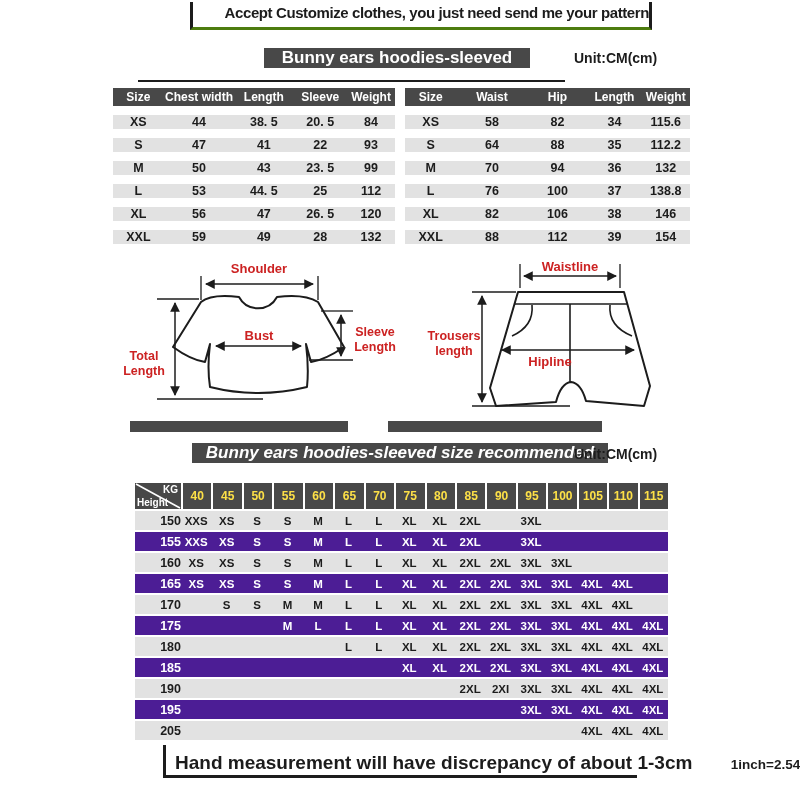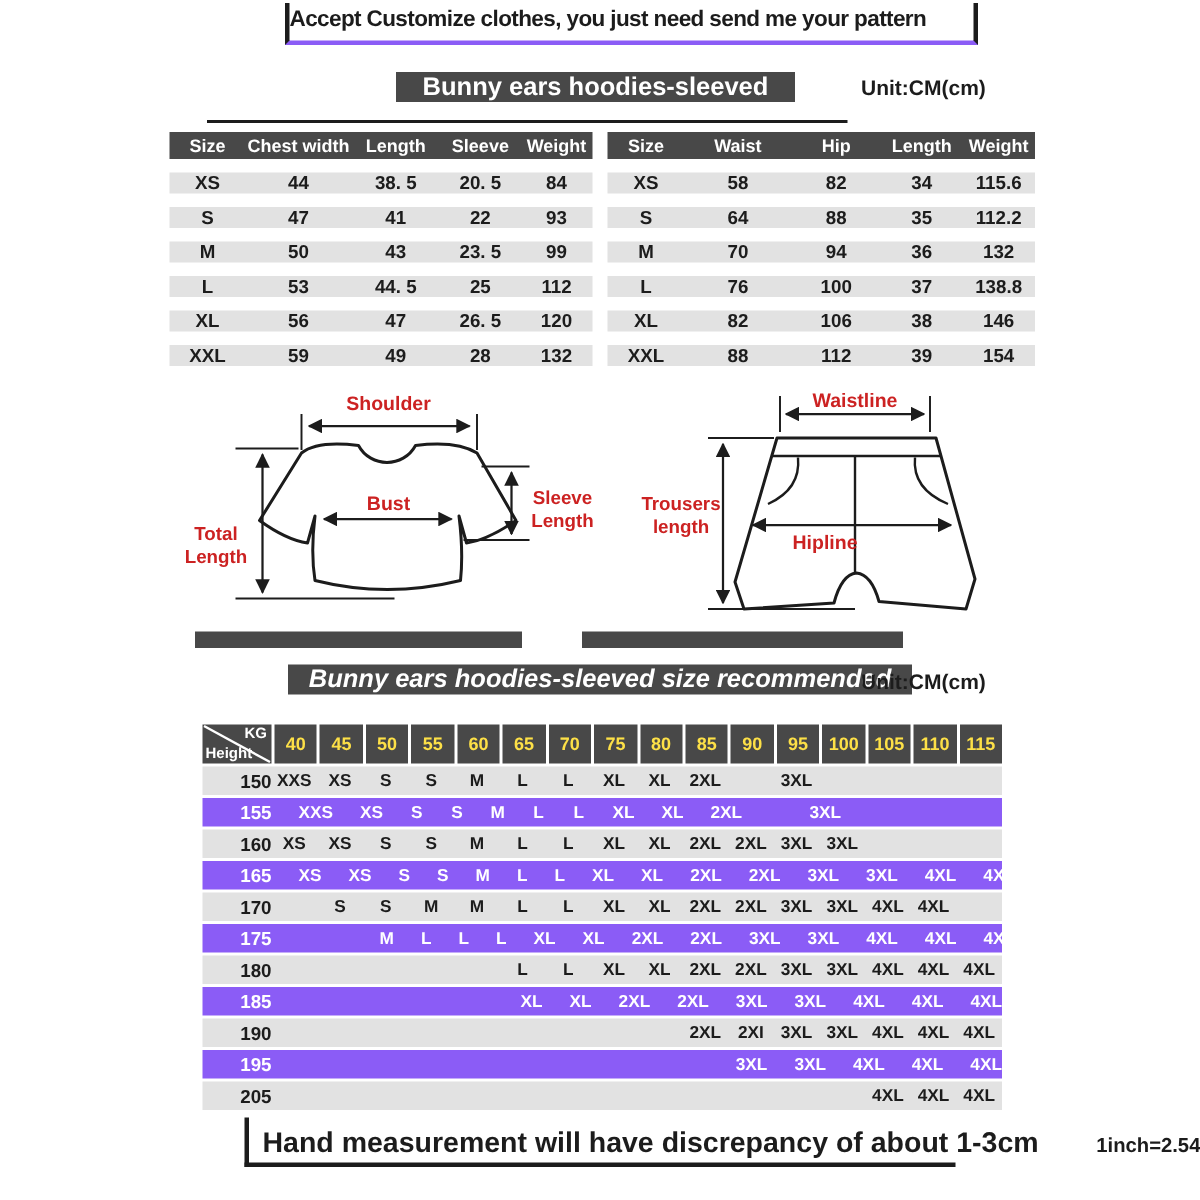--- a/index.html
+++ b/index.html
@@ -6,22 +6,22 @@
   body{
     width:800px;height:800px;background:#ffffff;position:relative;
     font-family:"Liberation Sans",sans-serif;font-weight:bold;color:#1c1c1c;
     overflow:hidden;
   }
   .abs{position:absolute;}
 
   
   .notice{
     left:190px;top:2px;width:456px;
-    border-left:3px solid #1c1c1c;border-right:3px solid #1c1c1c;border-bottom:3px solid #8b5cf6;
-    text-align:left;padding:1px 0 5px 0;
+    border-left:3px solid #1c1c1c;border-right:3px solid #1c1c1c;border-bottom:3px solid #4d7c0f;
+    text-align:right;padding:1px 0 5px 0;
   }
   .notice div{font-size:15px;line-height:19px;letter-spacing:-0.4px;white-space:nowrap;}
 
   
   .badge{background:#484848;color:#ffffff;text-align:center;font-size:17px;}
   .badge1{left:264px;top:48px;width:266px;height:20px;line-height:20px;}
   .badge2{left:192px;top:443px;width:416px;height:20px;line-height:20px;font-style:italic;}
   .unit{font-size:14px;}
   .unit1{left:574px;top:50px;}
   .unit2{left:574px;top:446px;}
@@ -47,21 +47,21 @@
   .bar-r{left:388px;width:214px;}
 
   
   .schart{left:135px;top:483px;width:533px;}
   .sc-head{display:flex;gap:2px;height:26px;margin-bottom:2px;}
   .sc-corner{width:46px;position:relative;background:#484848;color:#fff;flex:none;}
   .sc-corner .kg{position:absolute;top:1px;right:3px;font-size:10px;}
   .sc-corner .hgt{position:absolute;bottom:1px;left:2px;font-size:10px;}
   .sc-h{flex:1;background:#484848;color:#fde047;display:flex;align-items:center;justify-content:center;font-size:12px;}
   .sc-row{display:flex;height:19px;margin-bottom:2px;align-items:center;background:#e2e2e2;font-size:11.5px;}
-  .sc-row.dark{background:#8b5cf6;color:#fff;gap:18px;}
+  .sc-row.dark{background:#4c1d95;color:#fff;}
   .sc-label{width:46px;text-align:right;font-size:12.5px;flex:none;}
   .sc-c{flex:1;text-align:center;}
 
   
   .footer{
     left:163px;top:745px;width:474px;height:33px;
     border-left:3px solid #1c1c1c;border-bottom:3px solid #1c1c1c;
     padding-top:7px;box-sizing:border-box;white-space:nowrap;
   }
   .footer .ft{font-size:19px;margin-left:9px;}

